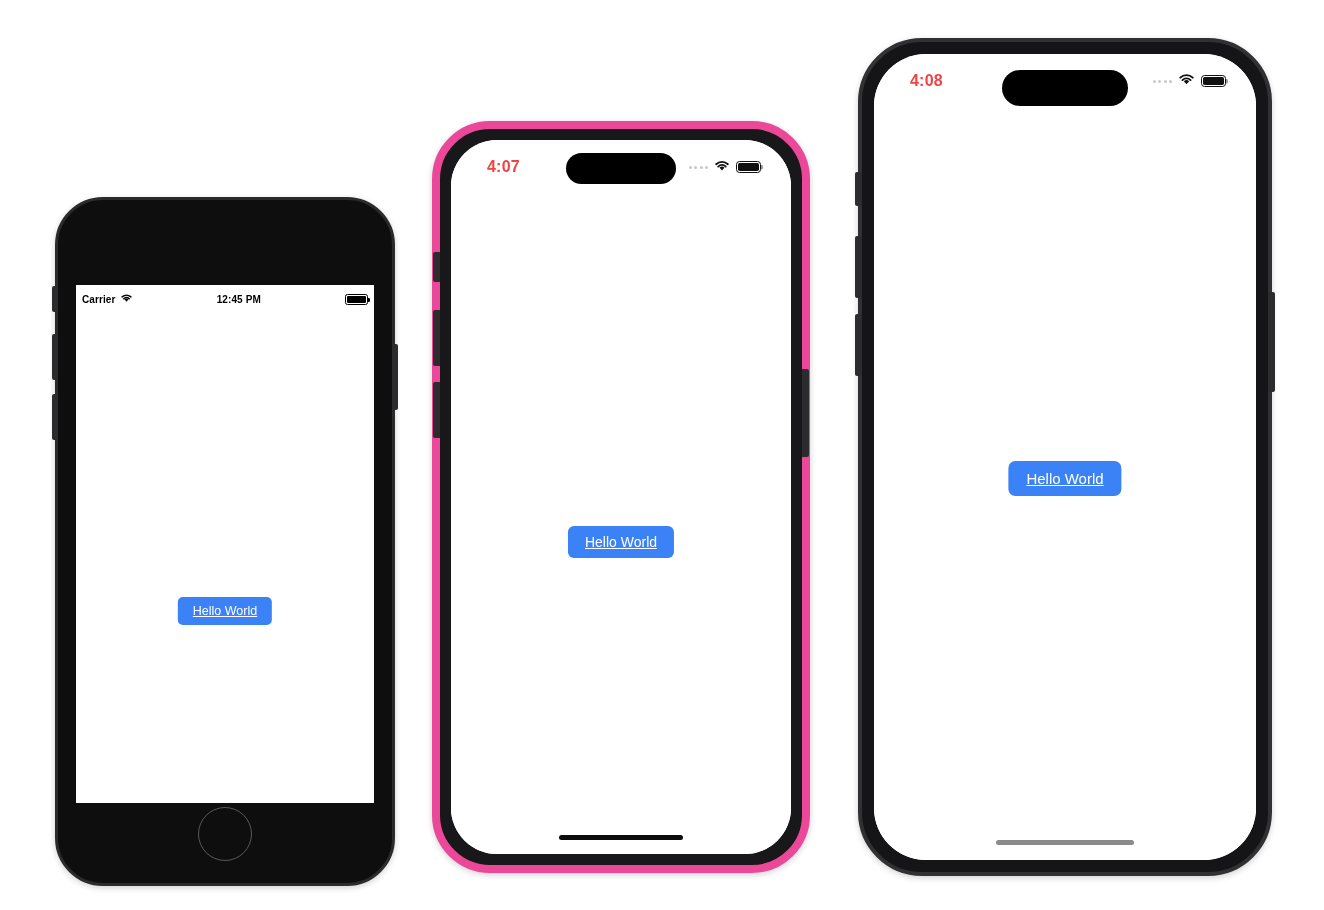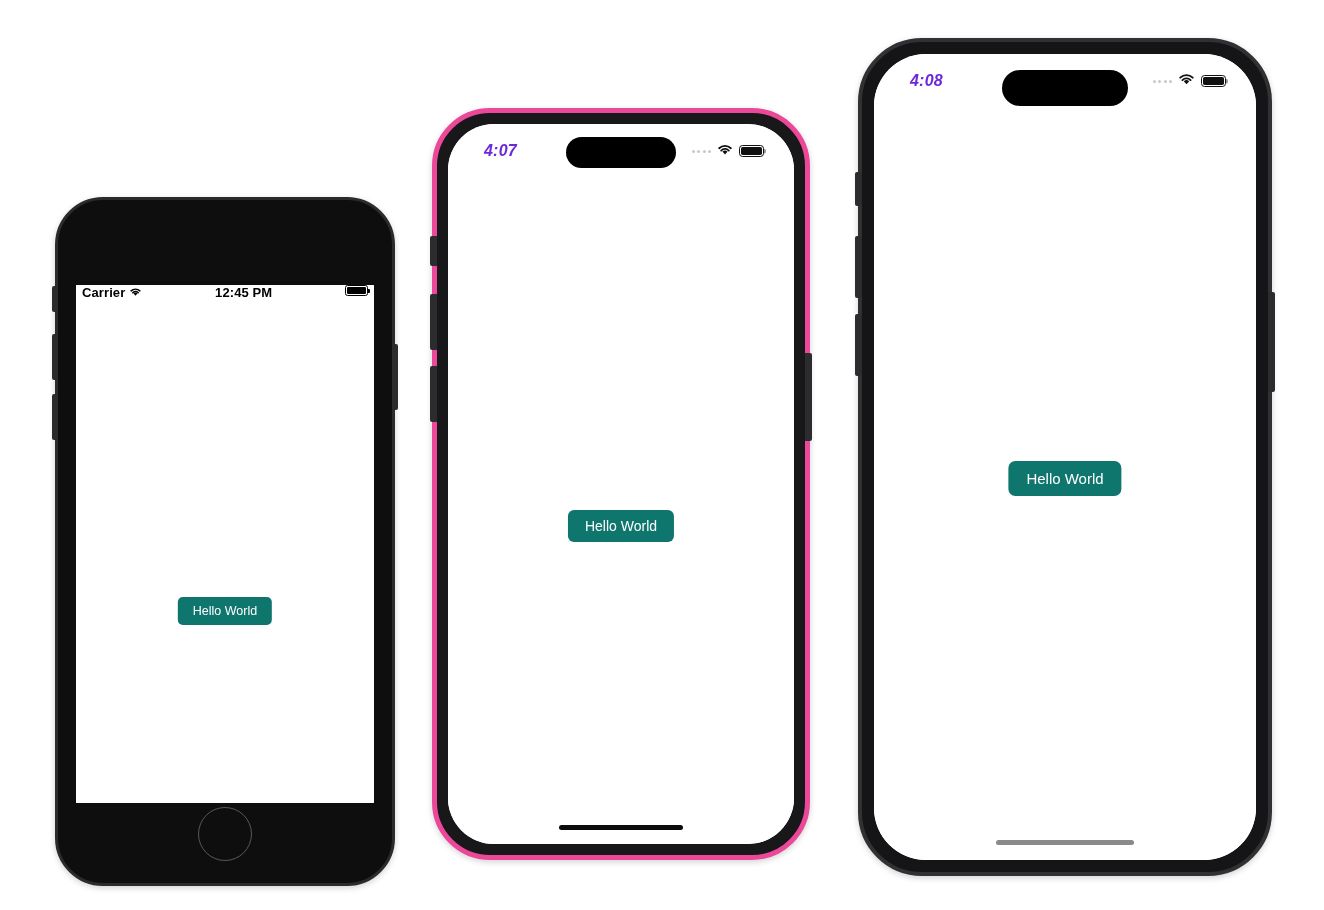--- a/index.html
+++ b/index.html
@@ -73,24 +73,24 @@
     border: 1.6px solid #585858;
     box-sizing: border-box;
   }
 
   
   .statusbar-classic {
     position: absolute;
     top: 0; left: 0; right: 0;
     height: 20px;
     display: flex;
-    align-items: flex-start;
+    align-items: flex-end;
     padding: 0 6px;
     box-sizing: border-box;
-    font-size: 13px;
+    font-size: 10px;
     font-weight: bold;
     color: #000;
     letter-spacing: 0.1px;
   }
   .sb-left  { display: flex; align-items: center; gap: 4px; flex: 0 0 auto; }
   .sb-mid   { flex: 1 1 auto; text-align: center; }
   .sb-right { display: flex; align-items: center; gap: 4px; flex: 0 0 auto; }
 
   .wifi-classic { display: block; }
 
@@ -116,26 +116,26 @@
     inset: 1.3px;
     background: #000;
     border-radius: 1px;
   }
 
   
   
   
   #phone-15 {
     left: 432px;
-    top: 108px;
+    top: 121px;
     width: 378px;
     height: 752px;
     border-radius: 58px;
     background: #18181a;
-    border: 5px solid #ec4899;
+    border: 8px solid #ec4899;
     box-sizing: border-box;
   }
   #phone-15 .screen {
     left: 11px;
     top: 11px;
     right: 11px;
     bottom: 11px;
     width: auto;
     height: auto;
     border-radius: 46px;
@@ -165,22 +165,21 @@
   }
 
   
   .statusbar-modern {
     position: absolute;
     top: 0; left: 0; right: 0;
     height: 54px;
     display: flex;
     align-items: center;
     box-sizing: border-box;
-    color: #6d28d9;
-    font-style: italic;
+    color: #ef4444;
   }
   .sbm-time {
     position: absolute;
     left: 36px;
     top: 50%;
     transform: translateY(-50%);
     font-size: 16px;
     font-weight: bold;
     letter-spacing: 0.2px;
   }
@@ -271,27 +270,28 @@
     background: #ffffff;
   }
   .hello-btn {
     position: absolute;
     left: 50%;
     transform: translateX(-50%);
     display: inline-flex;
     align-items: center;
     justify-content: center;
     box-sizing: border-box;
-    background: #0f766e;
+    background: #3b82f6;
     color: #ffffff;
     border: none;
     border-radius: 6px;
     font-family: "Liberation Sans", sans-serif;
     white-space: nowrap;
     cursor: pointer;
+    text-decoration: underline;
   }
   #phone-se .hello-btn {
     top: 312px;
     padding: 7px 15px;
     font-size: 12.5px;
     border-radius: 5px;
   }
   #phone-15 .hello-btn {
     top: 386px;
     padding: 8px 17px;

